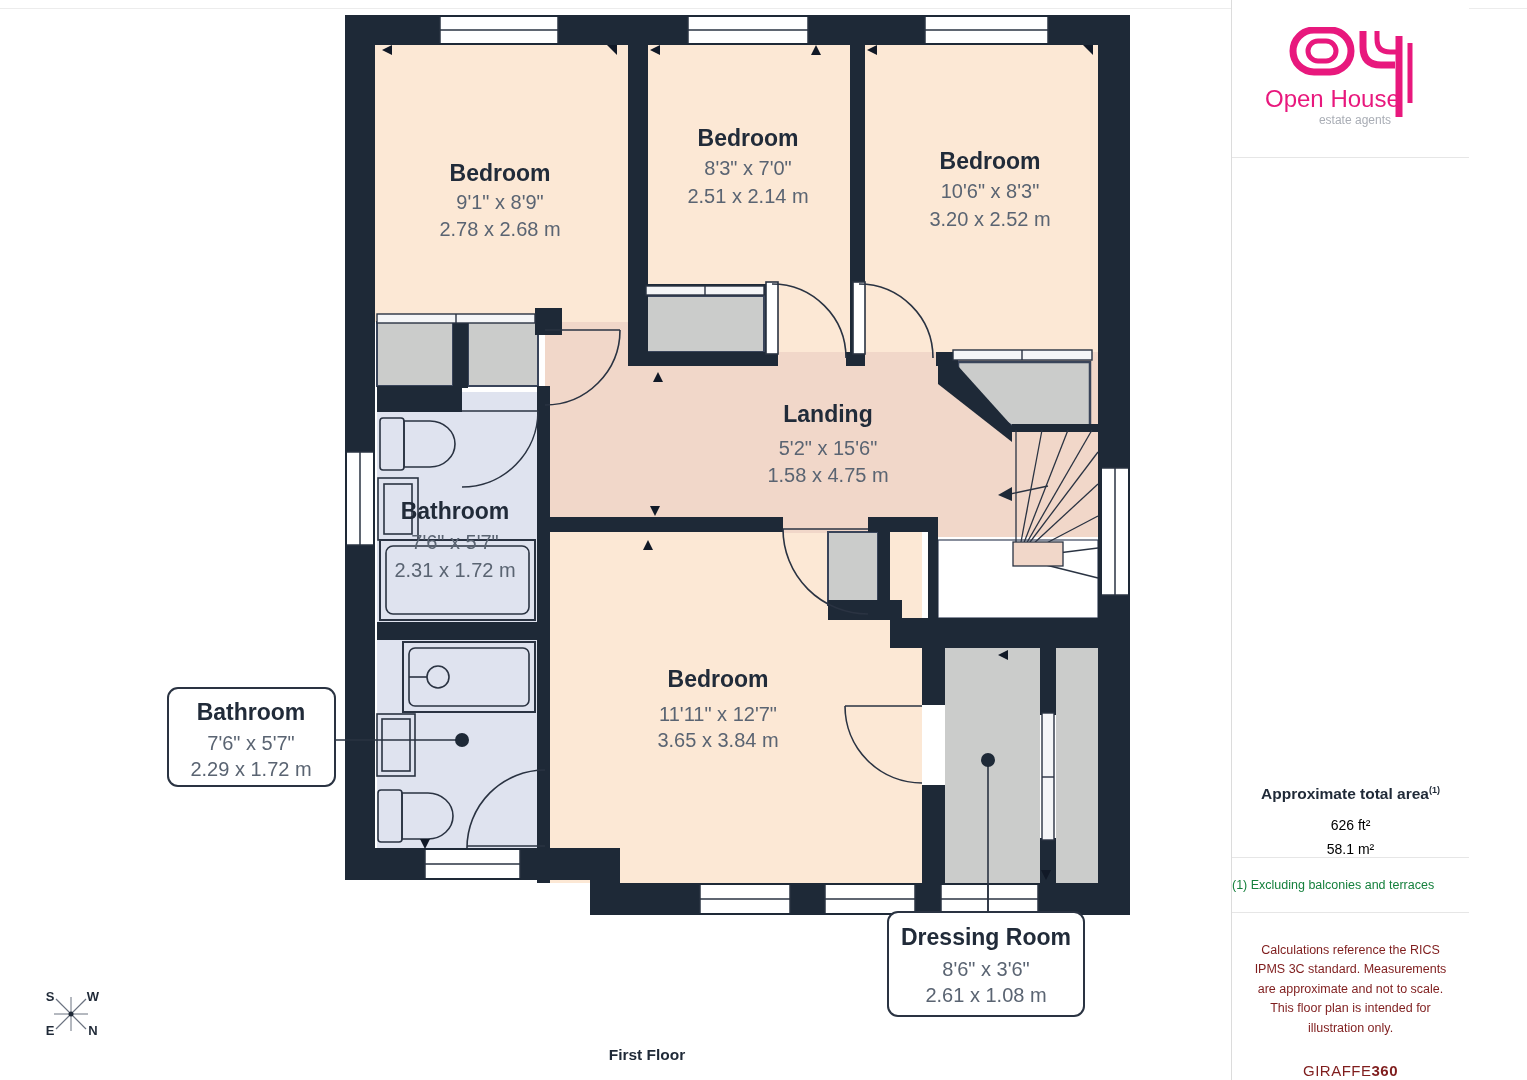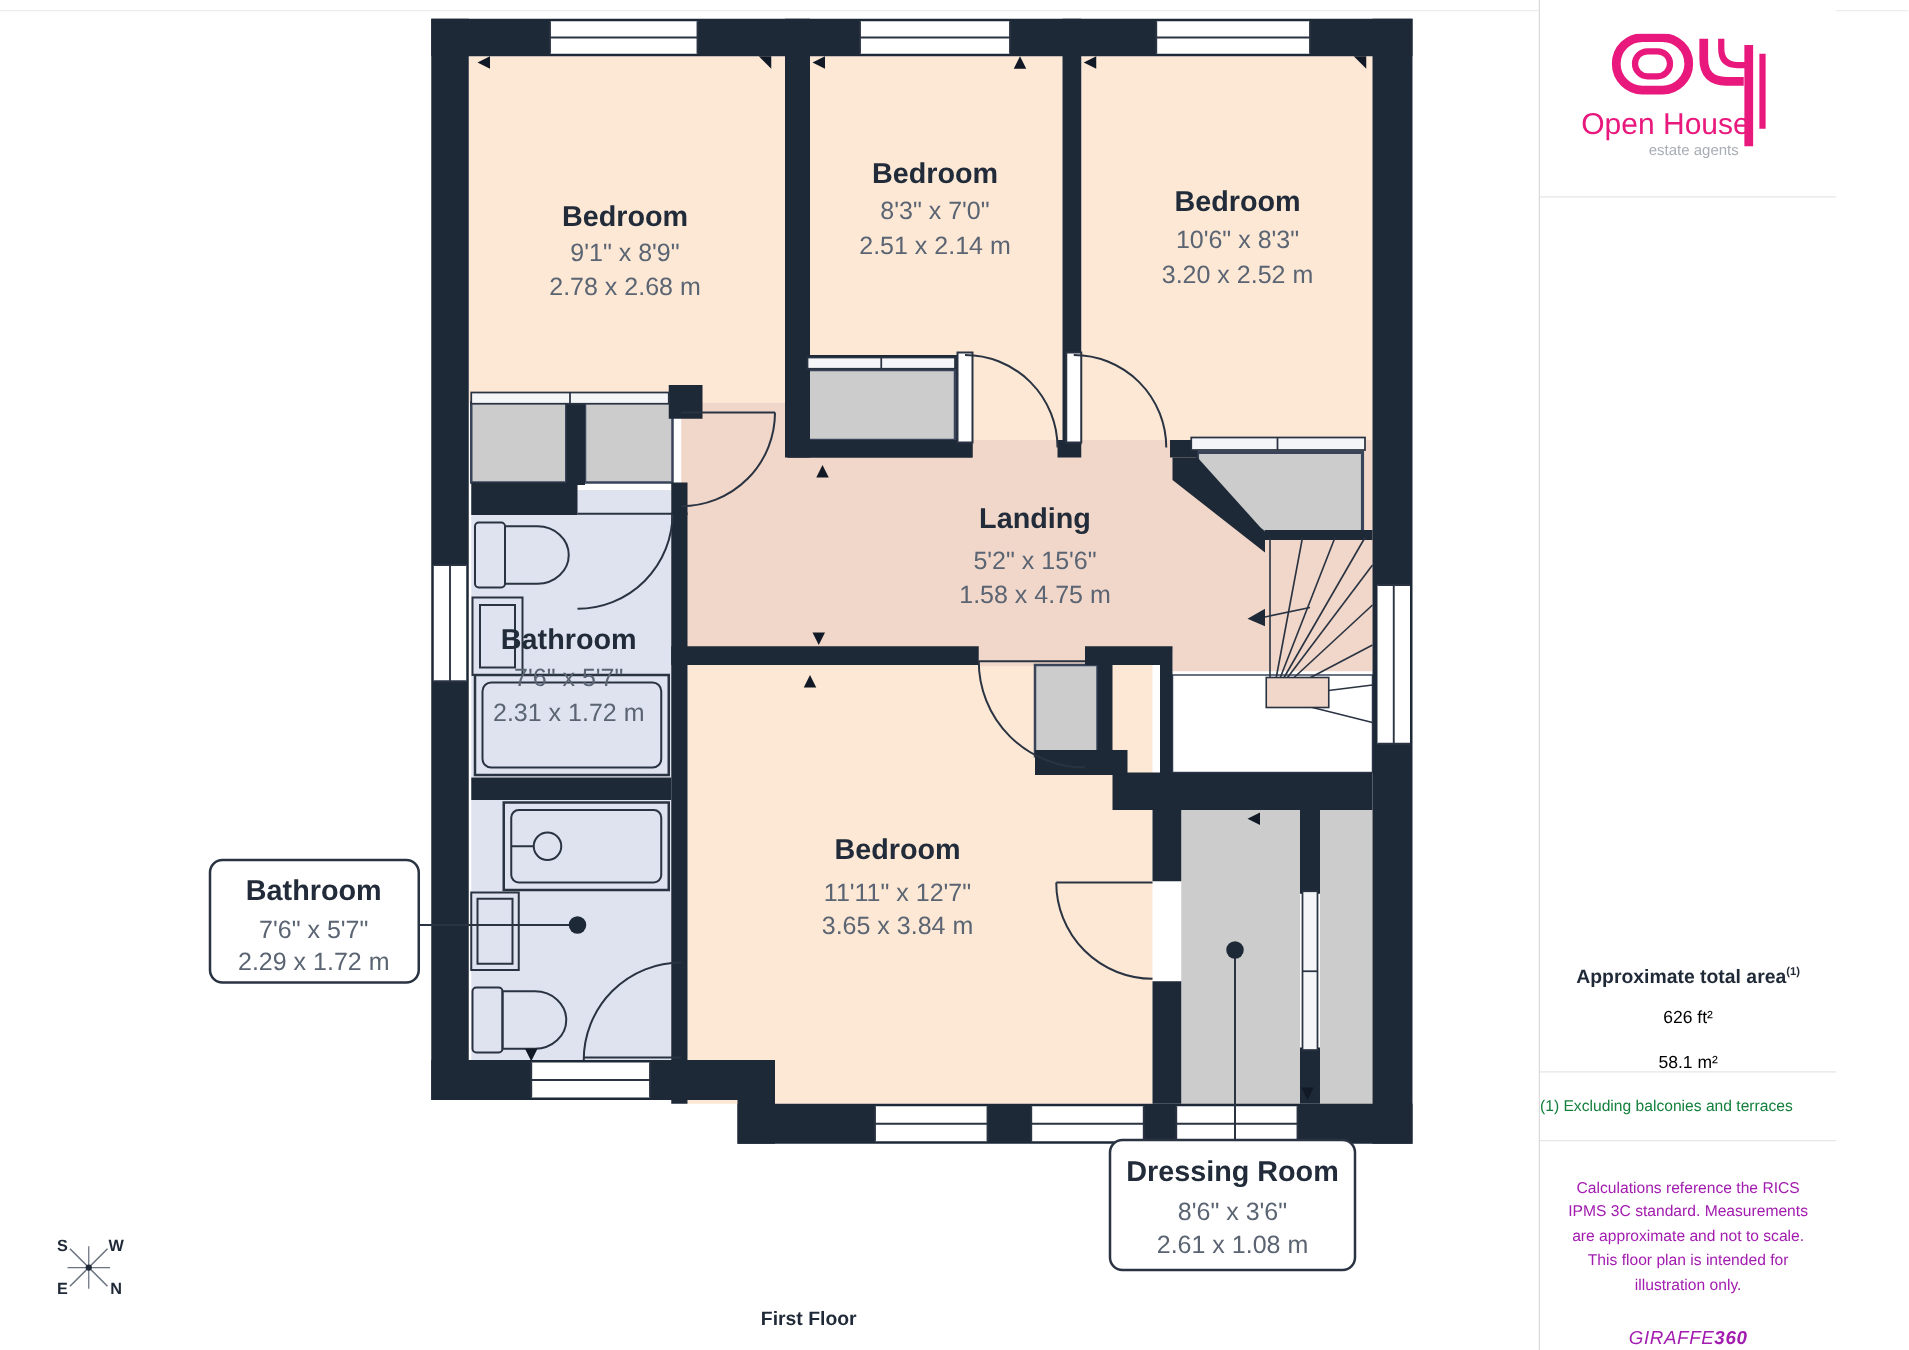--- a/index.html
+++ b/index.html
@@ -10,26 +10,26 @@
 
   
   .sidebar{position:absolute;left:1231px;top:0;width:238px;height:1080px;
            border-left:1px solid #dcdcdc;background:#fff;box-sizing:border-box;}
   .sb-section{box-sizing:border-box;border-bottom:1px solid #e6e6e6;}
   .logo-section{height:158px;display:flex;align-items:center;justify-content:center;}
   .area-section{height:700px;display:flex;align-items:flex-end;justify-content:center;text-align:center;}
   .area-heading{font-size:15.5px;font-weight:bold;color:#1f2937;}
   .area-heading .sup{font-size:9px;vertical-align:super;}
   .area-val{font-size:14px;color:#000000;margin-top:14px;}
-  .area-val.metric{margin-top:20px;}
+  .area-val.metric{margin-top:8px;}
   .footnote-section{height:55px;display:flex;align-items:center;justify-content:flex-start;
                     font-size:12.5px;color:#15803d;text-align:center;}
   .disclaimer-section{border-bottom:none;padding:28px 20px 0 20px;text-align:center;}
-  .disclaimer-text{font-size:12.5px;line-height:1.55;color:#a21caf;}
-  .credit{margin-top:24px;font-size:15px;letter-spacing:.5px;color:#a21caf;font-style:italic;}
+  .disclaimer-text{font-size:12.5px;line-height:1.55;color:#7f1d1d;}
+  .credit{margin-top:24px;font-size:15px;letter-spacing:.5px;color:#7f1d1d;}
   .credit b{font-weight:bold;}
 
   
   .room-name{font-family:"Liberation Sans",sans-serif;font-weight:bold;font-size:23px;fill:#212b39;}
   .room-dims{font-family:"Liberation Sans",sans-serif;font-size:20px;fill:#5a6472;}
   .callout-name{font-family:"Liberation Sans",sans-serif;font-weight:bold;font-size:23px;fill:#212b39;}
   .floor-label{font-family:"Liberation Sans",sans-serif;font-weight:bold;font-size:15.5px;fill:#1f2937;}
   .compass-letter{font-family:"Liberation Sans",sans-serif;font-weight:bold;font-size:13px;fill:#1f2937;}
 </style>
 </head>

